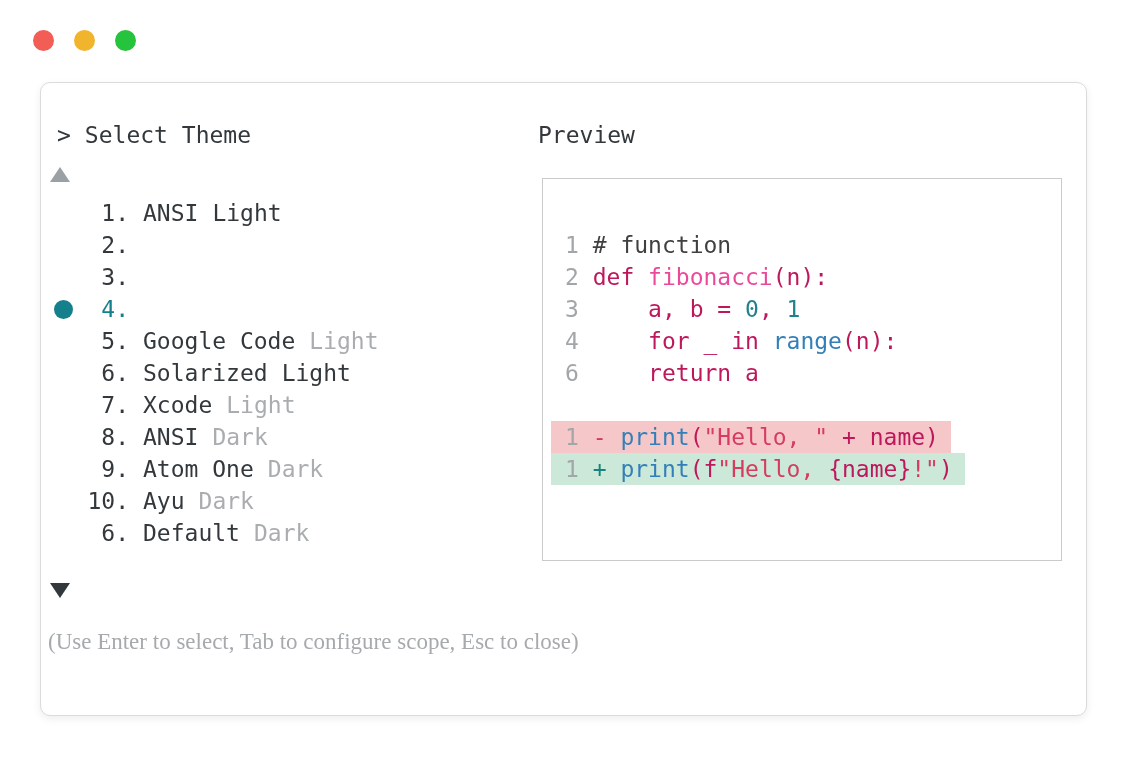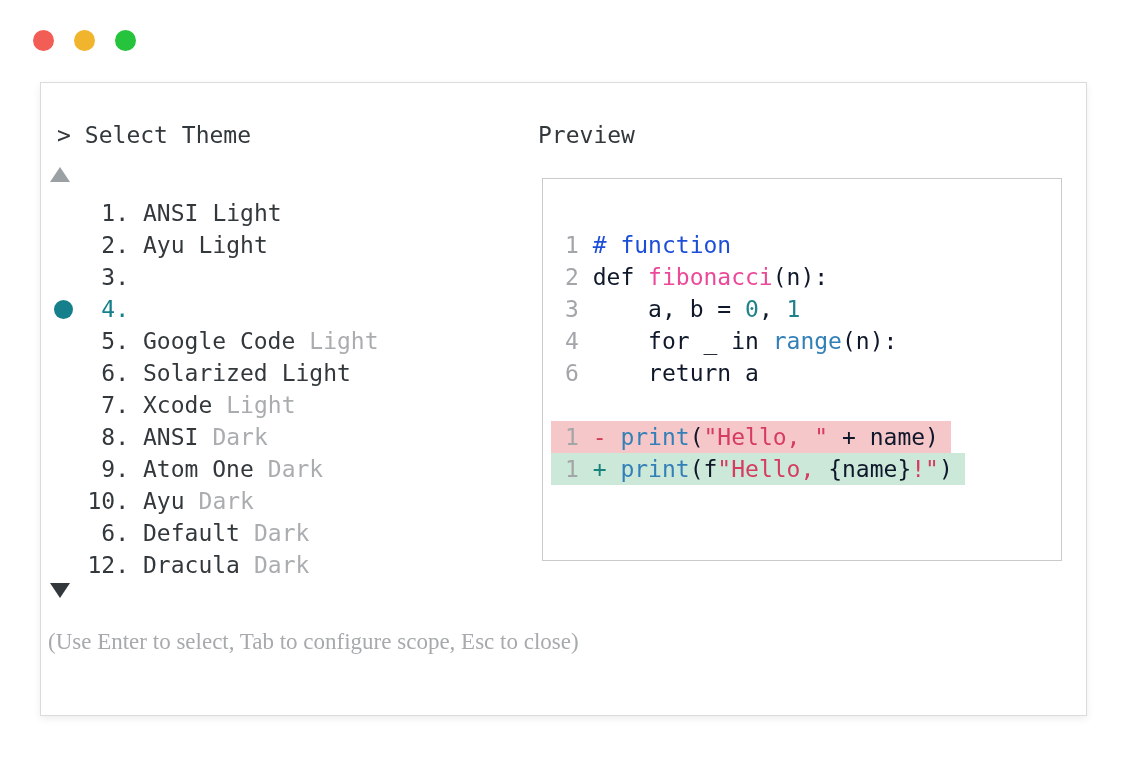--- a/index.html
+++ b/index.html
@@ -12,21 +12,21 @@
   
   .traffic {position:absolute; left:33px; top:30px; display:flex; gap:20px;}
   .light {width:21px; height:21px; border-radius:50%; display:inline-block;}
   .light.red {background:#f25e56;}
   .light.yellow {background:#f1b42d;}
   .light.green {background:#26c33c;}
 
   
   .window {
     position:absolute; left:40px; top:82px; width:1047px; height:634px;
-    background:#fff; border:1.5px solid #d9dbdd; border-radius:0;
+    background:#fff; border:1.5px solid #d9dbdd; border-radius:10px;
     box-shadow:0 3px 8px rgba(0,0,0,0.07); box-sizing:border-box;
   }
 
   .prompt {position:absolute; left:16px; top:36px; height:32px; line-height:32px;}
   .prompt-title {margin-left:14px;}
 
   .scroll-up {position:absolute; left:9px; top:75px; width:22px; height:32px; display:flex; align-items:center;}
   .tri-up {width:0; height:0; border-left:10px solid transparent; border-right:10px solid transparent; border-bottom:15px solid #9aa0a4;}
   .scroll-down {position:absolute; left:9px; top:491px; width:22px; height:32px; display:flex; align-items:center;}
   .tri-down {width:0; height:0; border-left:10px solid transparent; border-right:10px solid transparent; border-top:15px solid #33383c;}
@@ -50,23 +50,23 @@
     position:absolute; left:501px; top:95px; width:520px; height:383px;
     border:1.5px solid #c8cacc; background:#fff; box-sizing:border-box;
   }
   .code {position:absolute; left:22px; top:50px; right:0;}
   .line {height:32px; line-height:32px; white-space:pre;}
   .hl {display:inline-block; height:32px; margin-left:-14px; padding:0 12px 0 14px; white-space:pre;}
   .hl.removed {background:#f6c7c8;}
   .hl.added {background:#cbe8d8;}
 
   
-  .c-fg {color:#0f172a;}
+  .c-fg {color:#be185d;}
   .c-ln {color:#a3a6a9;}
-  .c-comment {color:#1d4ed8;}
+  .c-comment {color:#404040;}
   .c-func {color:#ec4899;}
   .c-num {color:#20818a;}
   .c-call {color:#3380b8;}
   .c-str {color:#d63b60;}
   .c-minus {color:#d13b57;}
   .c-plus {color:#17837c;}
 </style>
 </head>
 <body>
 
@@ -88,21 +88,20 @@
 
   <div class="list">
     <div class="trow">
       <span class="bcell"></span>
         <span class="ncell">1.</span>
         <span class="lbl"><span class="tname">ANSI</span><span class="tvariant">Light</span></span>
     </div>
     <div class="trow">
       <span class="bcell"></span>
         <span class="ncell">2.</span>
-        <span class="lbl"><span class="tname">Ayu</span><span class="tvariant">Light</span></span>
     </div>
     <div class="trow">
       <span class="bcell"></span>
         <span class="ncell">3.</span>
     </div>
     <div class="trow selected">
       <span class="bcell">
           <span class="bullet"></span>
         </span>
         <span class="ncell">4.</span>
@@ -135,25 +134,20 @@
     <div class="trow">
       <span class="bcell"></span>
         <span class="ncell">10.</span>
         <span class="lbl"><span class="tname">Ayu</span><span class="tvariant dim">Dark</span></span>
     </div>
     <div class="trow">
       <span class="bcell"></span>
         <span class="ncell">6.</span>
         <span class="lbl"><span class="tname">Default</span><span class="tvariant dim">Dark</span></span>
     </div>
-    <div class="trow">
-      <span class="bcell"></span>
-        <span class="ncell">12.</span>
-        <span class="lbl"><span class="tname">Dracula</span><span class="tvariant dim">Dark</span></span>
-    </div>
   </div>
 
   <div class="scroll-down">
       <span class="tri-down"></span>
     </div>
 
   <div class="preview-title">Preview</div>
 
   <div class="preview-box">
     <div class="code">

